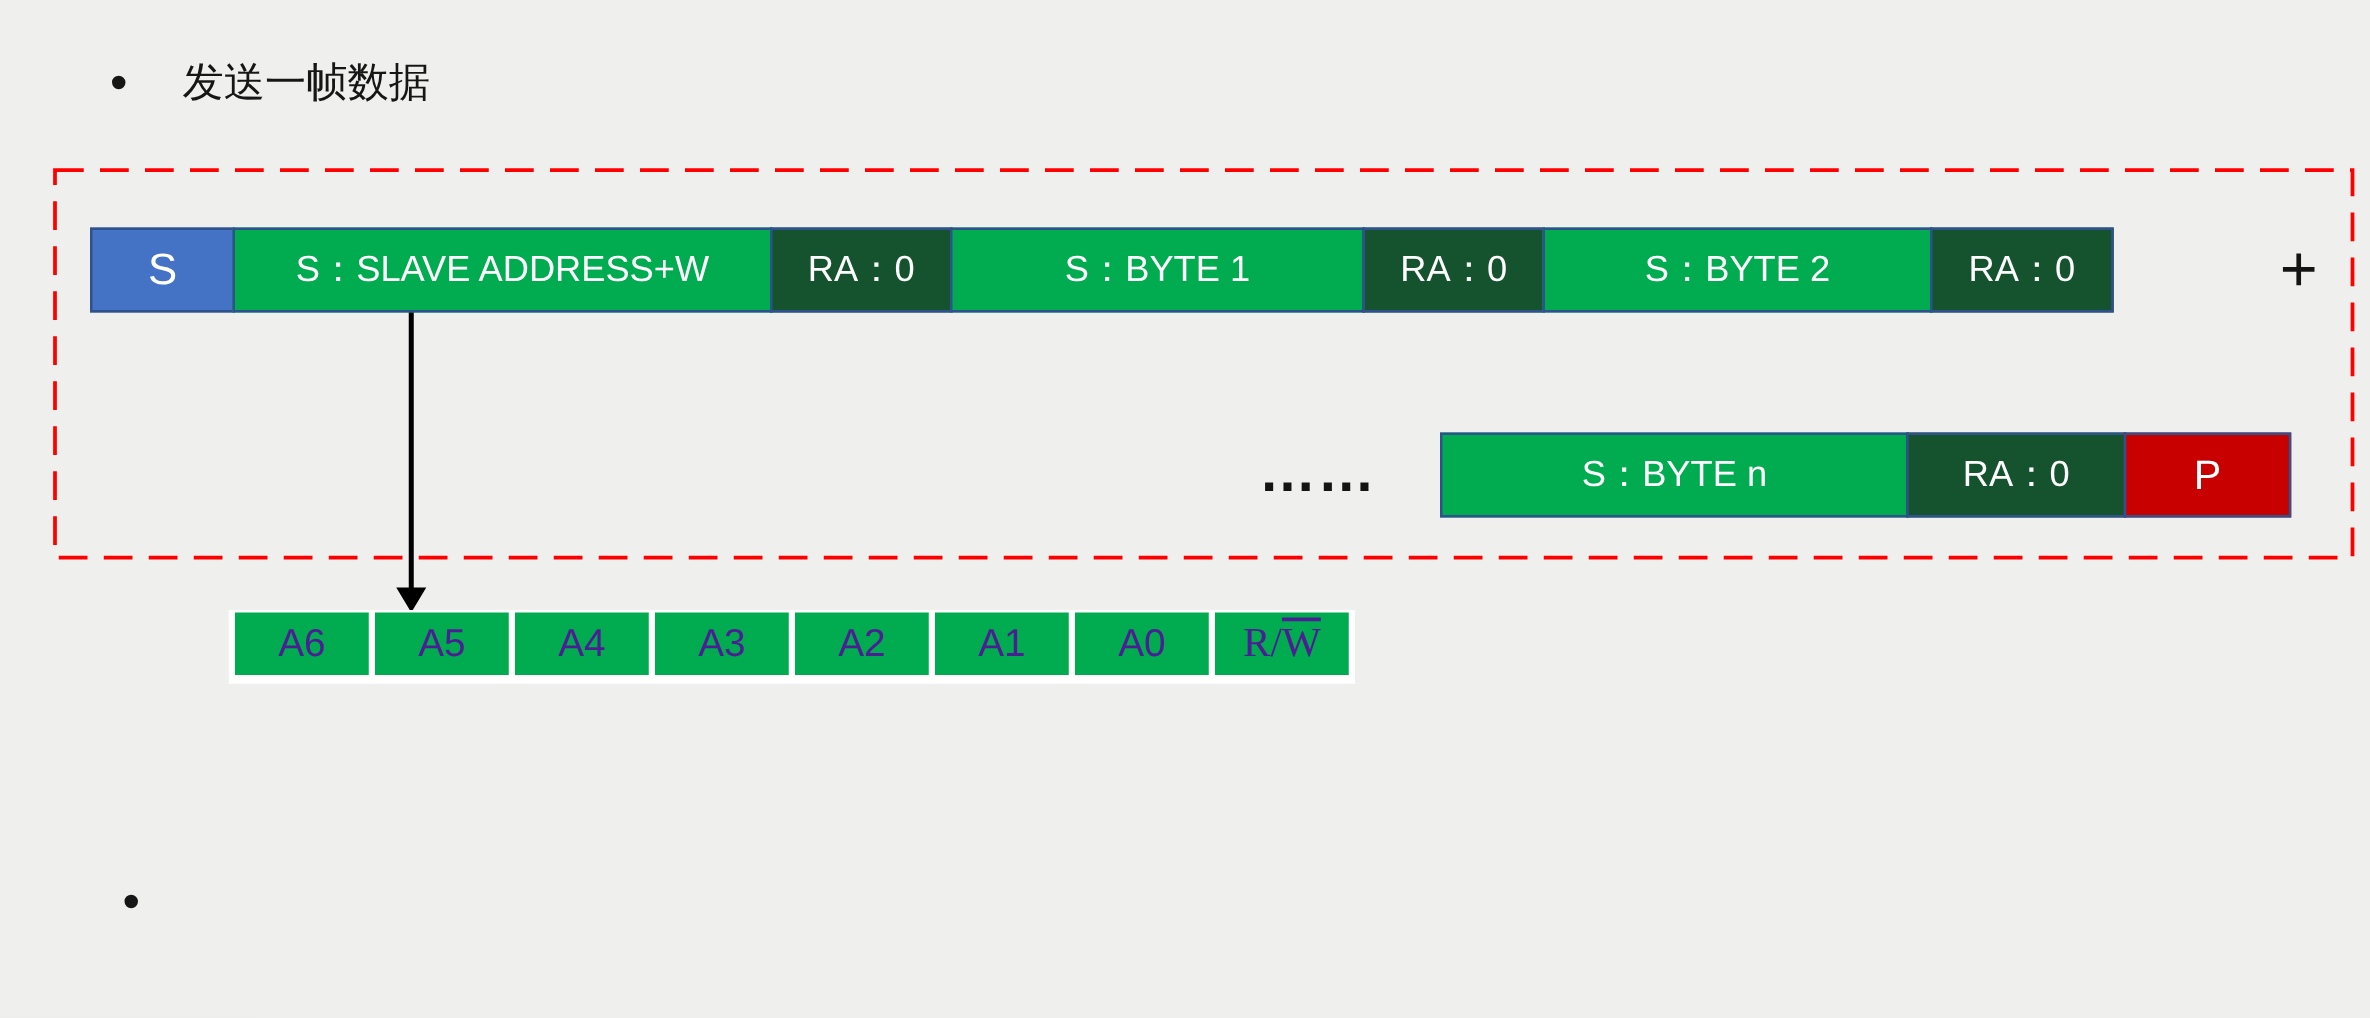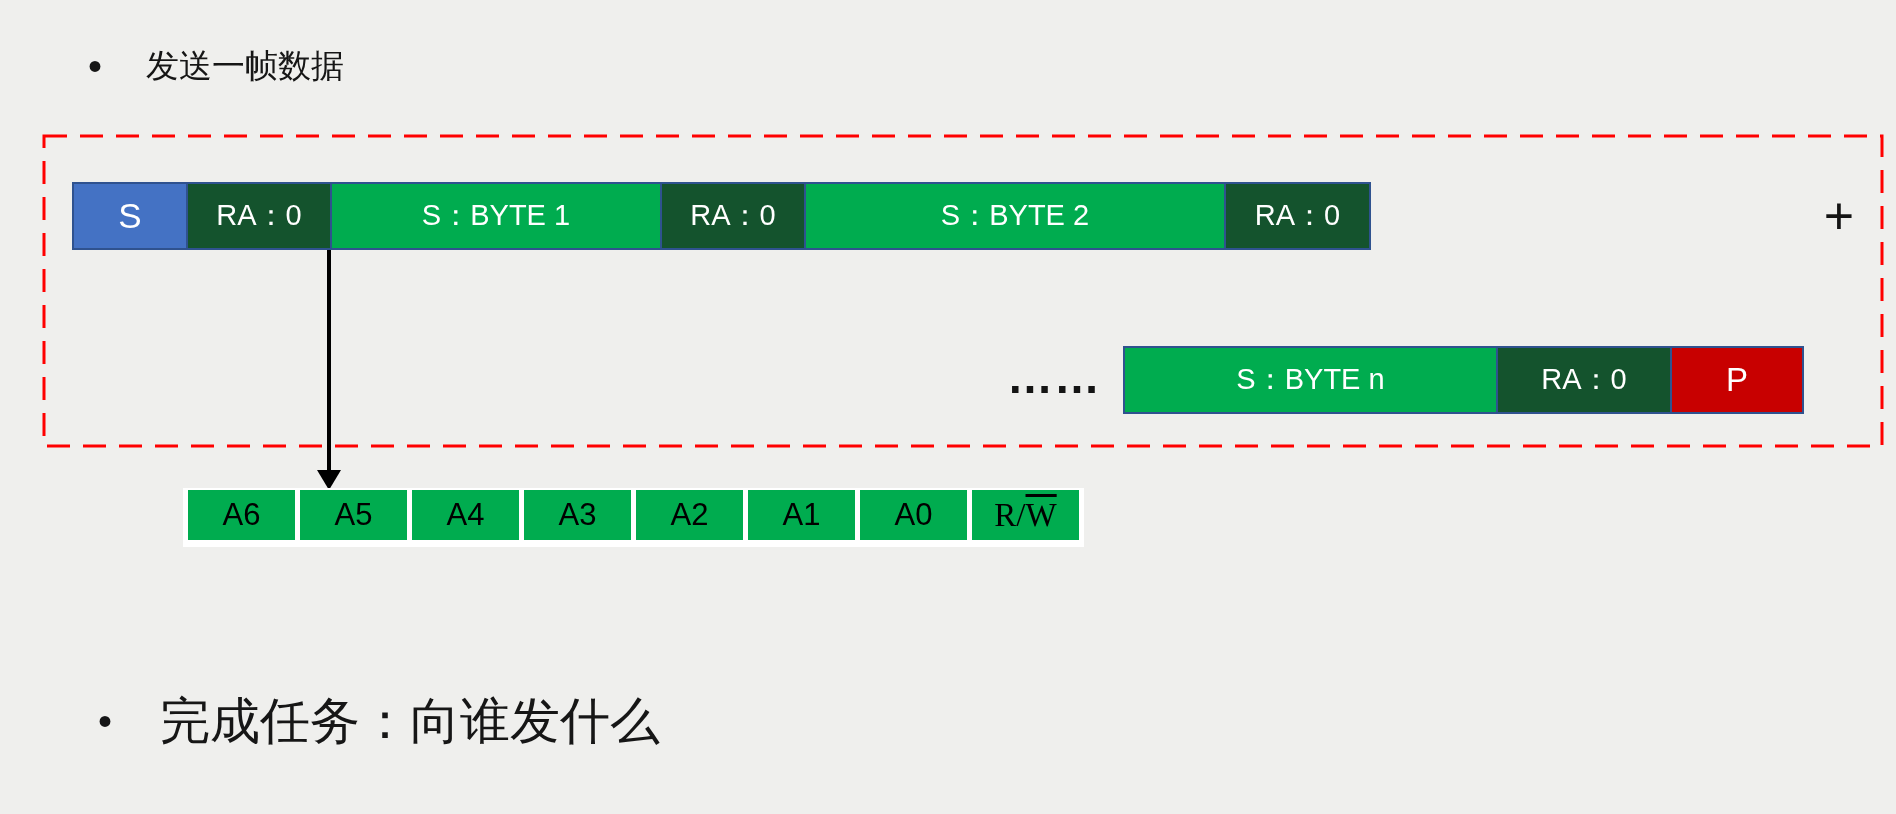--- a/index.html
+++ b/index.html
@@ -30,38 +30,38 @@
   .task-line{left:98px;top:686px;height:70px;}
   .task-line .bullet{margin-right:44px;}
   .task-line .line-text{font-size:50px;line-height:70px;white-space:nowrap;}
 
   
   .dashed-box{position:absolute;left:42px;top:134px;width:1842px;height:314px;}
 
   
   .blk-row{position:absolute;display:flex;}
   .row1{left:72px;top:182px;height:68px;}
-  .row2{left:1123px;top:346px;height:52px;}
+  .row2{left:1152px;top:346px;height:52px;}
   .blk{
     box-sizing:border-box;
     height:68px;
     border:2px solid #2f528f;
     display:flex;align-items:center;justify-content:center;
     color:#ffffff;
     font-size:29px;
     white-space:nowrap;
     flex:0 0 auto;
   }
   .blk + .blk{margin-left:-2px;}
   .blk-start{background:#4472c4;font-size:35px;}
   .blk-data{background:#00ac4f;}
   .blk-ack{background:#14532d;}
   .blk-stop{background:#c80000;font-size:33px;}
   .w116{width:116px;} .w432{width:432px;} .w146{width:146px;}
-  .w376{width:332px;text-align:right;} .w372{width:422px;} .w147{width:147px;}
+  .w376{width:332px;text-align:right;} .w372{width:312px;} .w147{width:147px;}
   .w375{width:375px;} .w176{width:176px;} .w134{width:134px;}
 
   .plus-sign{
     position:absolute;left:1810px;top:182px;width:58px;height:68px;
     display:flex;align-items:center;justify-content:center;
     font-size:52px;font-weight:400;color:#141414;
   }
   .ellipsis{
     position:absolute;left:996px;top:346px;width:116px;height:62px;
     display:flex;align-items:center;justify-content:center;
@@ -85,21 +85,21 @@
   .bits-row{
     position:absolute;left:183px;top:488px;
     background:#ffffff;
     display:flex;gap:5px;
     padding:2px 5px 7px 5px;
   }
   .bit-cell{
     width:107px;height:50px;
     background:#00ac4f;
     display:flex;align-items:center;justify-content:center;
-    color:#000000;font-size:31px;
+    color:#4c1d95;font-size:31px;
     flex:0 0 auto;
   }
   .bit-cell.rw{font-family:"Liberation Serif", serif;font-size:33px;}
   .bit-cell.rw .ovl{text-decoration:overline;}
 </style>
 </head>
 <body>
 
 <div class="slide">
 
@@ -107,20 +107,21 @@
     <span class="bullet">•</span>
     <span class="line-text">发送一帧数据</span>
   </div>
 
   <svg class="dashed-box" viewBox="0 0 1842 314" xmlns="http://www.w3.org/2000/svg" aria-hidden="true">
     <rect x="2" y="2" width="1838" height="310" fill="none" stroke="#FF0000" stroke-width="3" stroke-dasharray="23 13"></rect>
   </svg>
 
   <div class="blk-row row1">
     <div class="blk blk-start w116">S</div>
+    <div class="blk blk-data w432">S：SLAVE ADDRESS+W</div>
     <div class="blk blk-ack w146">RA：0</div>
     <div class="blk blk-data w376">S：BYTE 1</div>
     <div class="blk blk-ack w146">RA：0</div>
     <div class="blk blk-data w372">S：BYTE 2</div>
     <div class="blk blk-ack w147">RA：0</div>
   </div>
 
   <div class="plus-sign">+</div>
 
   <div class="ellipsis">……</div>
@@ -142,16 +143,15 @@
     <div class="bit-cell">A1</div>
     <div class="bit-cell">A0</div>
     <div class="bit-cell rw">
         <span>R/</span>
         <span class="ovl">W</span>
       </div>
   </div>
 
   <div class="bullet-line task-line">
     <span class="bullet">•</span>
-    <span class="line-text">完成任务：向谁发什么</span>
   </div>
 
 </div>
 
 </body></html>

